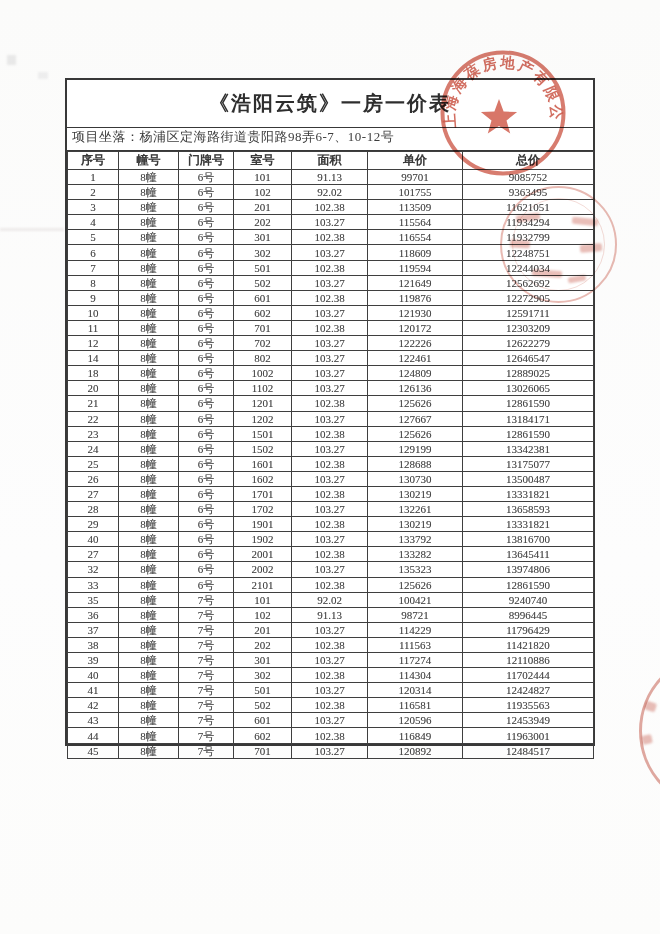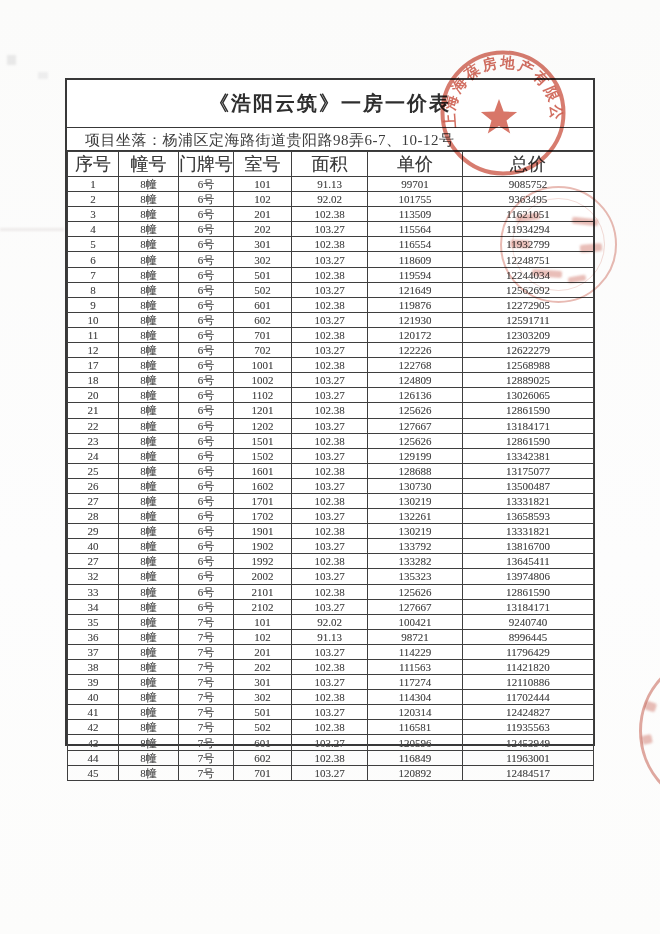--- a/index.html
+++ b/index.html
@@ -14,33 +14,33 @@
     position:absolute;left:65px;top:78px;width:530px;height:668px;
     border:2px solid #383838;background:#fff;box-sizing:border-box;
   }
   .title-row{
     height:47px;border-bottom:1.5px solid #383838;
     display:flex;align-items:center;justify-content:center;
     font-size:20px;font-weight:bold;color:#2e2e2e;letter-spacing:2px;
   }
   .loc-row{
     height:22px;border-bottom:1.5px solid #383838;
-    display:flex;align-items:flex-end;
-    font-size:15px;color:#3c3c3c;padding-left:18px;letter-spacing:.5px;
+    display:flex;align-items:flex-start;
+    font-size:13px;color:#3c3c3c;padding-left:5px;letter-spacing:.5px;
   }
   table.price{
     border-collapse:collapse;table-layout:fixed;width:100%;
     font-size:11px;color:#474747;
   }
   table.price th, table.price td{
     border:1px solid #3f3f3f;text-align:center;padding:0;
     overflow:hidden;white-space:nowrap;
     text-shadow:0 0 .5px rgba(70,70,70,.45);
   }
-  table.price th{height:15px;font-size:18px;font-weight:normal;color:#3a3a3a;margin-left:12px;}
+  table.price th{height:15px;font-size:12px;font-weight:bold;color:#3a3a3a;margin-left:12px;}
   table.price td{height:14.1px;line-height:14px;}
   
   .stamp{position:absolute;pointer-events:none;mix-blend-mode:multiply;}
   .seal-svg{filter:blur(.3px);opacity:.93;}
   .mid-seal{
     left:500px;top:186px;width:113px;height:113px;border-radius:50%;
     border:2px solid rgba(201,90,74,.42);filter:blur(.7px);
   }
   .mid-seal .inner{
     position:absolute;left:10px;top:10px;right:10px;bottom:10px;
@@ -195,27 +195,27 @@
         <tr>
           <td>12</td>
           <td>8幢</td>
           <td>6号</td>
           <td>702</td>
           <td>103.27</td>
           <td>122226</td>
           <td>12622279</td>
         </tr>
         <tr>
-          <td>17</td>
-          <td>8幢</td>
-          <td>6号</td>
-          <td>1001</td>
-          <td>102.38</td>
-          <td>122768</td>
-          <td>12568988</td>
+          <td>14</td>
+          <td>8幢</td>
+          <td>6号</td>
+          <td>802</td>
+          <td>103.27</td>
+          <td>122461</td>
+          <td>12646547</td>
         </tr>
         <tr>
           <td>18</td>
           <td>8幢</td>
           <td>6号</td>
           <td>1002</td>
           <td>103.27</td>
           <td>124809</td>
           <td>12889025</td>
         </tr>
@@ -315,21 +315,21 @@
           <td>6号</td>
           <td>1902</td>
           <td>103.27</td>
           <td>133792</td>
           <td>13816700</td>
         </tr>
         <tr>
           <td>27</td>
           <td>8幢</td>
           <td>6号</td>
-          <td>1992</td>
+          <td>2001</td>
           <td>102.38</td>
           <td>133282</td>
           <td>13645411</td>
         </tr>
         <tr>
           <td>32</td>
           <td>8幢</td>
           <td>6号</td>
           <td>2002</td>
           <td>103.27</td>
@@ -337,29 +337,20 @@
           <td>13974806</td>
         </tr>
         <tr>
           <td>33</td>
           <td>8幢</td>
           <td>6号</td>
           <td>2101</td>
           <td>102.38</td>
           <td>125626</td>
           <td>12861590</td>
-        </tr>
-        <tr>
-          <td>34</td>
-          <td>8幢</td>
-          <td>6号</td>
-          <td>2102</td>
-          <td>103.27</td>
-          <td>127667</td>
-          <td>13184171</td>
         </tr>
         <tr>
           <td>35</td>
           <td>8幢</td>
           <td>7号</td>
           <td>101</td>
           <td>92.02</td>
           <td>100421</td>
           <td>9240740</td>
         </tr>

